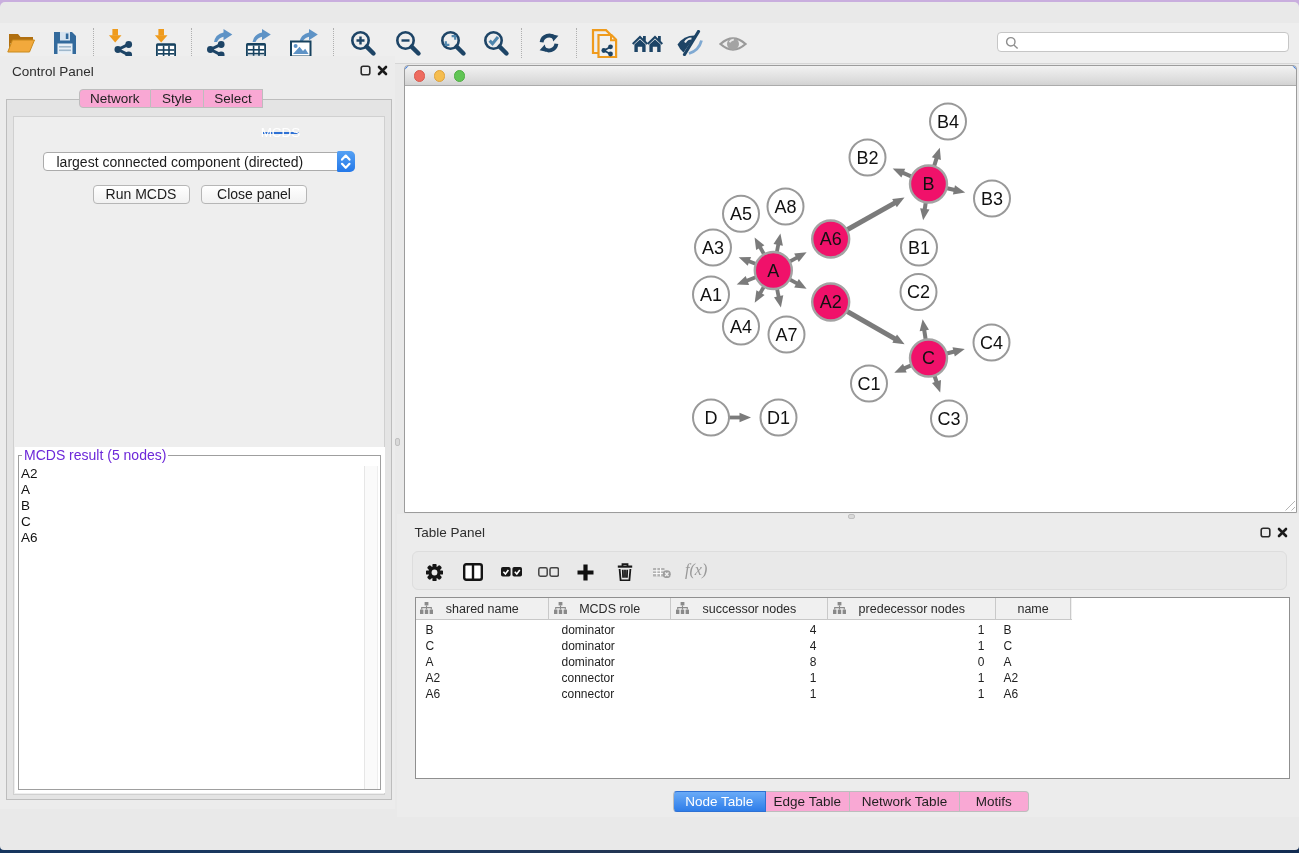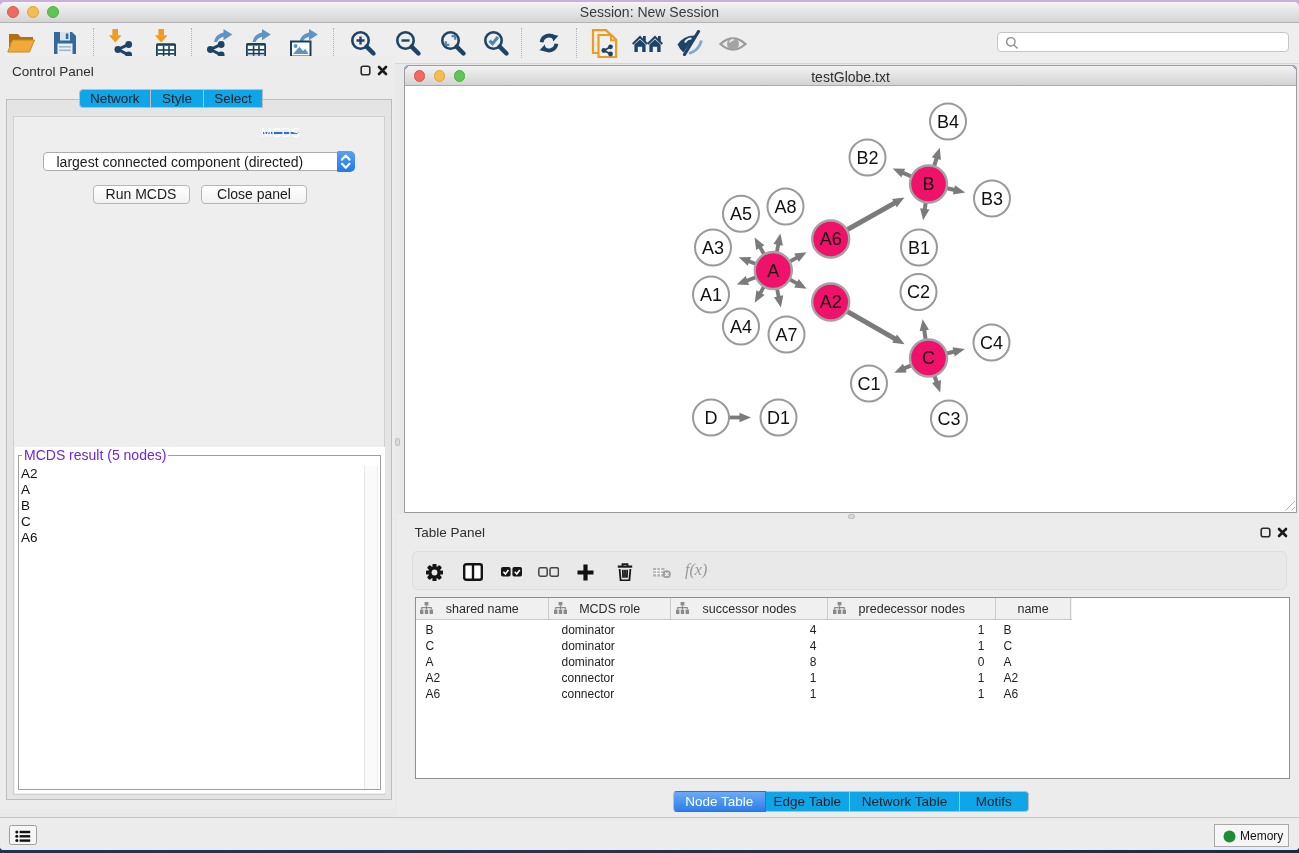--- a/index.html
+++ b/index.html
@@ -19,21 +19,21 @@
 #toolbar { position:absolute; left:0; top:23px; width:1299px; height:41px; background:#eeeeee;
   border-bottom:1px solid #d6d6d6; }
 .tbi { position:absolute; top:29px; }
 .tbsep { position:absolute; top:5px; height:30px; width:0; border-left:1px dotted #b0b0b0; }
 #searchbox { position:absolute; left:997px; top:9px; width:292px; height:20px; background:#ffffff;
   border:1px solid #c6c6c6; border-radius:4px; }
 #ctrlpanel { position:absolute; left:0; top:56px; width:395px; height:753px; background:#ececec; }
 .paneltitle { font-size:13.5px; color:#2e2e2e; }
 .winicon { position:absolute; }
 .tabseg { position:absolute; display:flex; font-size:13.5px; color:#1f1f1f; }
-.tabseg .seg { border:1px solid #bdbdbd; border-left:none; background:#0ea5e9;
+.tabseg .seg { border:1px solid #bdbdbd; border-left:none; background:#f9a8d4;
   display:flex; align-items:center; justify-content:center; }
 .tabseg .seg:first-child { border-left:1px solid #bdbdbd; border-radius:4px 0 0 4px; }
 .tabseg .seg:last-child { border-radius:0 4px 4px 0; }
 .tabseg .sel { background:linear-gradient(#6aabf7,#2e7de9); color:#ffffff; border-color:#2e71d4; }
 #cp-outer { position:absolute; left:6px; top:43px; width:386px; height:701px;
   border:1px solid #bdbdbd; background:#e4e4e4; }
 #cp-inner { position:absolute; left:13px; top:60px; width:372px; height:679px;
   border:1px solid #d0d0d0; background:#eeeeee; }
 #combo { position:absolute; left:42.5px; top:95.5px; width:312px; height:19px; background:#ffffff;
   border:1px solid #ababab; border-radius:4px; font-size:14px; color:#1b1b1b; }
@@ -80,26 +80,20 @@
 #listBtn { position:absolute; left:9px; top:7.5px; width:27.5px; height:20px; background:#f6f6f6;
   border:1px solid #9e9e9e; border-radius:2.5px; }
 svg { display:block; }
 </style></head>
 <body>
 <div id="app">
 <div id="deskTop"></div>
 <div id="deskBot"></div>
 <div id="shell"></div>
 
-<div id="titlebar">
- <div class="tl" style="left:6.9px; background:#ee6b5f; border:0.5px solid #d8594e;"></div>
- <div class="tl" style="left:26.8px; background:#f5bd4f; border:0.5px solid #dfa33c;"></div>
- <div class="tl" style="left:46.7px; background:#61c555; border:0.5px solid #4eae43;"></div>
- <div class="t-title">Session: New Session</div>
-</div>
 <div id="toolbar">
       <div class="tbsep" style="left:93px"></div>
       <div class="tbsep" style="left:191px"></div>
       <div class="tbsep" style="left:333px"></div>
       <div class="tbsep" style="left:521px"></div>
       <div class="tbsep" style="left:576px"></div>
       <svg class="tbi" style="left:7.0px;top:8.0px" width="28" height="24" viewBox="0 0 28 24">
 <path d="M2 3 h9 l2.5 3 H26 v6 H2 Z" fill="#b06f10"></path>
 <path d="M2 3 v18 h3 Z" fill="#b06f10"></path>
 <path d="M5.5 9 H27.5 L22.5 21 H0.8 Z" fill="#f2a93c" stroke="#c98a1d" stroke-width="1"></path>
@@ -285,21 +279,20 @@
  <div id="fs-border"></div>
  <div id="fs-scroll"></div>
  <div id="fs-legend">MCDS result (5 nodes)</div>
  <div id="fs-list">A2<br>A<br>B<br>C<br>A6</div>
 </div>
 <div id="netwin">
  <div class="wtbar">
   <div class="tl" style="left:8.5px; background:#ee6b5f; border:0.5px solid #d8594e;"></div>
   <div class="tl" style="left:28.5px; background:#f5bd4f; border:0.5px solid #dfa33c;"></div>
   <div class="tl" style="left:48.5px; background:#61c555; border:0.5px solid #4eae43;"></div>
-  <div class="t-title">testGlobe.txt</div>
  </div>
  <svg style="position:absolute;left:0px;top:20.5px" width="893" height="422" viewBox="404 85 893 422">
 <line x1="772.3" y1="269.5" x2="758.3" y2="244.9" stroke="#7b7b7b" stroke-width="3.8"></line>
 <polygon points="753.6,236.6 763.4,244.3 755.1,248.9" fill="#7b7b7b"></polygon>
 <line x1="772.3" y1="269.5" x2="777.6" y2="241.8" stroke="#7b7b7b" stroke-width="3.8"></line>
 <polygon points="779.4,232.5 781.9,244.7 772.5,242.9" fill="#7b7b7b"></polygon>
 <line x1="772.3" y1="269.5" x2="746.6" y2="259.7" stroke="#7b7b7b" stroke-width="3.8"></line>
 <polygon points="737.7,256.3 750.1,256.0 746.7,264.8" fill="#7b7b7b"></polygon>
 <line x1="772.3" y1="269.5" x2="744.5" y2="280.2" stroke="#7b7b7b" stroke-width="3.8"></line>
 <polygon points="735.7,283.6 744.7,275.0 748.1,283.9" fill="#7b7b7b"></polygon>
@@ -542,32 +535,12 @@
         </g>
 </svg>
 
 <div class="tabseg" style="left:276px; top:277px; height:21px; font-size:13.5px;">
 <div class="seg sel" style="width:92.5px;">Node Table</div>
 <div class="seg" style="width:84.5px;">Edge Table</div>
 <div class="seg" style="width:110px;">Network Table</div>
 <div class="seg" style="width:68.5px;">Motifs</div>
 </div>
 </div>
-<div id="statusbar">
- <div id="listBtn">
-  <svg style="position:absolute;left:5px;top:3.5px" width="16" height="13" viewBox="0 0 16 13">
-   <g fill="#111111">
-    <circle cx="1.8" cy="2" r="1.5"></circle>
-            <rect x="4.6" y="0.8" width="10.6" height="2.4"></rect>
-    <circle cx="1.8" cy="6.3" r="1.5"></circle>
-            <rect x="4.6" y="5.1" width="10.6" height="2.4"></rect>
-    <circle cx="1.8" cy="10.6" r="1.5"></circle>
-            <rect x="4.6" y="9.4" width="10.6" height="2.4"></rect>
-   </g>
-        </svg>
- </div>
- <div id="memBtn">
-  <svg style="position:absolute;left:8px;top:5px" width="13" height="13" viewBox="0 0 13 13">
-   <circle cx="6.5" cy="6.5" r="6" fill="#1f8b32"></circle>
-        </svg>
-  <span style="position:absolute;left:25px;top:4px;">Memory</span>
- </div>
-</div>
 </div>
 </body></html>

